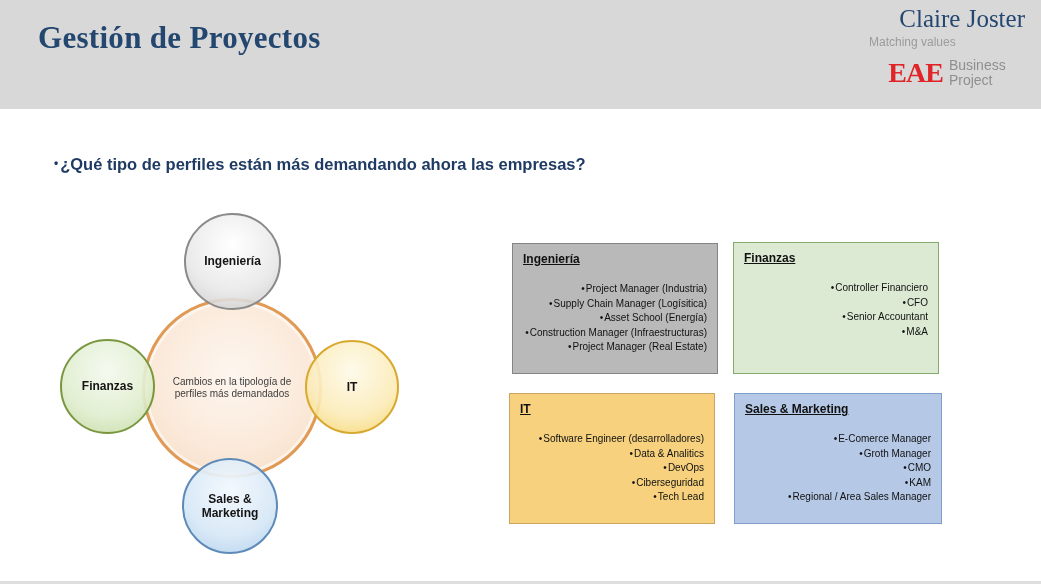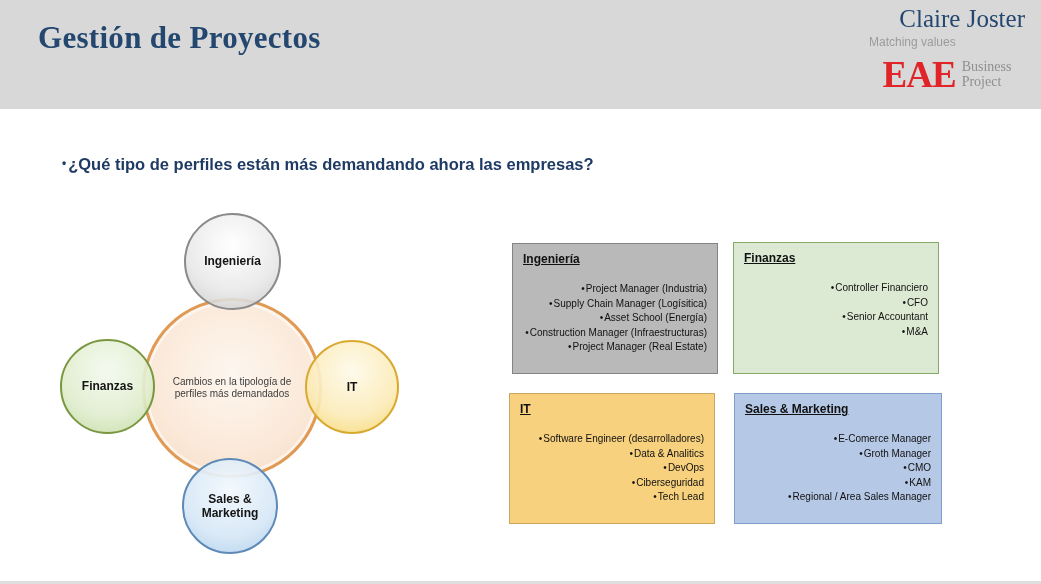--- a/index.html
+++ b/index.html
@@ -18,30 +18,30 @@
     font-size:31px; color:#24476f; letter-spacing:.3px;
   }
   .brand { position:absolute; top:6px; right:16px; width:156px; }
   .brand-name {
     font-family:"Liberation Serif", serif; font-weight:400;
     font-size:25px; color:#24476f; text-align:right; line-height:1.05; white-space:nowrap;
   }
   .brand-tagline { font-size:12px; color:#9b9b9b; text-align:left; margin-top:3px; }
   .eae-row { margin-top:9px; display:flex; justify-content:center; align-items:center; gap:6px; }
   .eae-letters {
-    font-family:"Liberation Serif", serif; font-weight:800; font-size:37px;
+    font-family:"Liberation Serif", serif; font-weight:800; font-size:28px;
     color:#e02427; letter-spacing:-1px; line-height:.9;
   }
   .eae-school {
-    font-family:Liberation Serif, serif; font-size:14px; color:#8f8f8f;
+    font-family:Liberation Sans, sans-serif; font-size:14px; color:#8f8f8f;
     line-height:1.05; text-align:left;
   }
 
   
-  .question { position:absolute; left:62px; top:155px; font-size:16.5px; font-weight:700; color:#1f3b64; }
+  .question { position:absolute; left:54px; top:155px; font-size:16.5px; font-weight:700; color:#1f3b64; }
   .q-bullet { font-size:12px; vertical-align:3px; margin-right:2px; }
 
   
   .circle {
     position:absolute; border-radius:50%; box-sizing:border-box;
     display:flex; align-items:center; justify-content:center; text-align:center;
   }
   .c-center {
     left:142px; top:298px; width:180px; height:180px; z-index:1;
     border:3px solid #e19a55;

